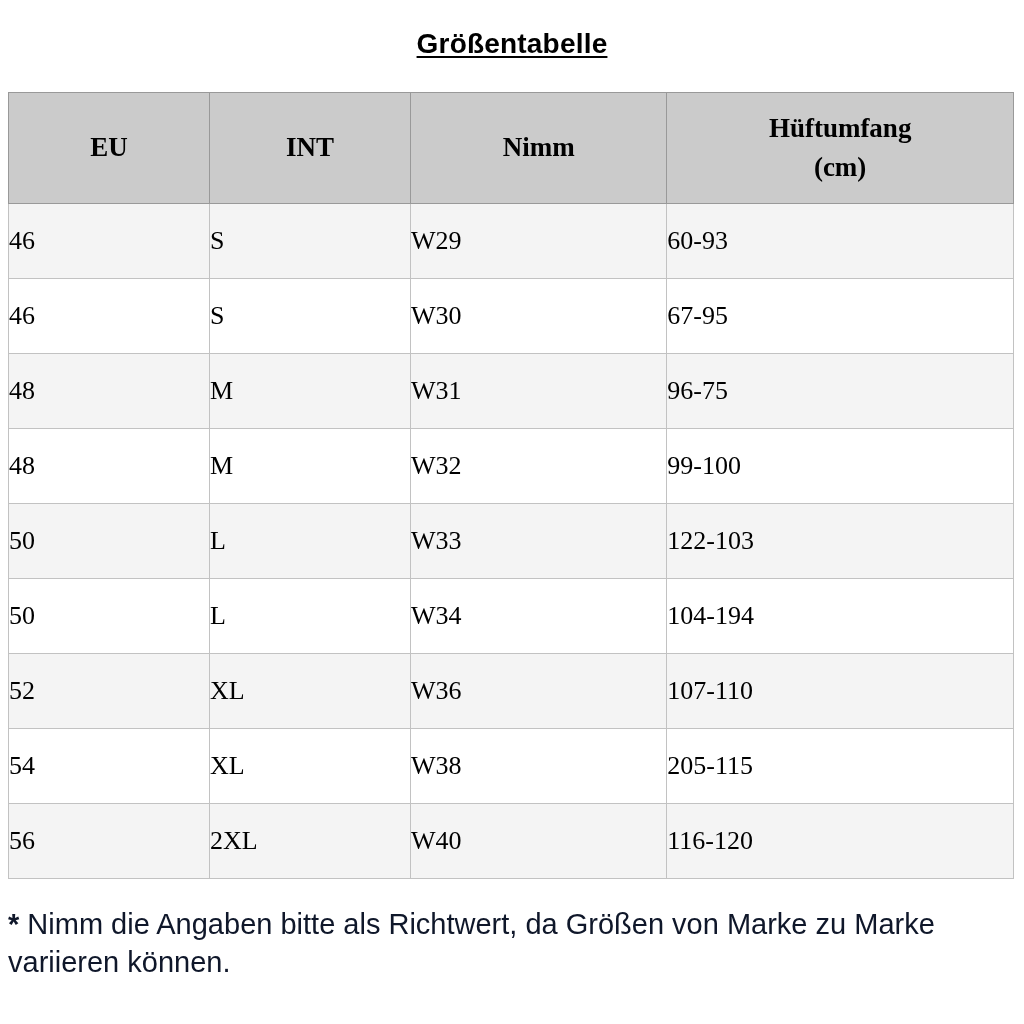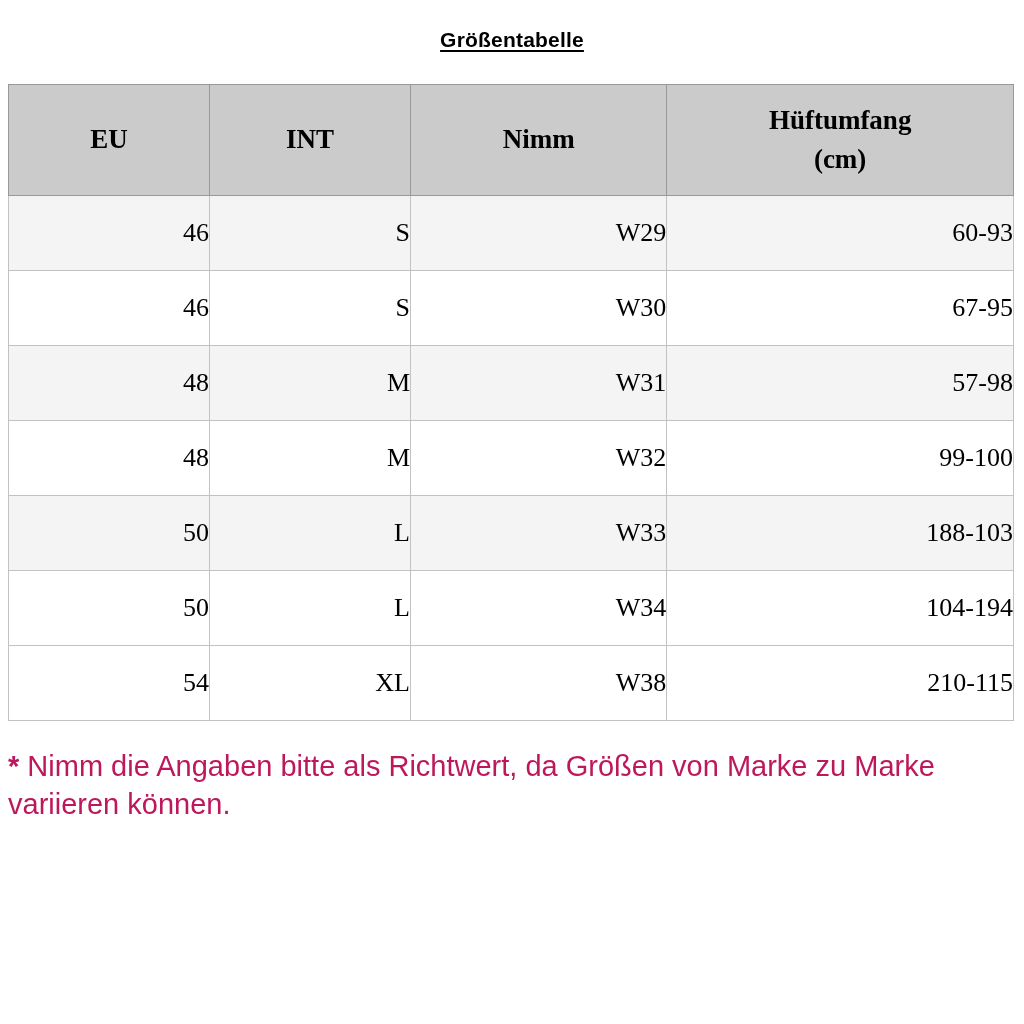--- a/index.html
+++ b/index.html
@@ -12,21 +12,21 @@
   }
   .page {
     width: 1024px;
     height: 1024px;
     padding: 28px 8px 0 8px;
     overflow: hidden;
   }
   .title {
     text-align: center;
     font-family: "Liberation Sans", sans-serif;
-    font-size: 21px;
+    font-size: 28px;
     font-weight: bold;
     text-decoration: underline;
     text-underline-offset: 3px;
     margin-bottom: 22px;
     letter-spacing: 0.2px;
   }
   table.size-table {
     width: 1006px;
     border-collapse: collapse;
     table-layout: fixed;
@@ -43,35 +43,35 @@
     text-align: center;
     vertical-align: middle;
     white-space: pre-line;
     line-height: 1.45;
   }
   table.size-table td {
     height: 75px;
     border: 1px solid var(--cell-border, #c0c0c0);
     font-size: 26px;
     font-weight: normal;
-    text-align: right;
+    text-align: left;
     vertical-align: middle;
   }
   table.size-table tr.odd td  { background: var(--row-odd-bg, #f4f4f4); }
   table.size-table tr.even td { background: var(--row-even-bg, #ffffff); }
   .col-eu    { width: 20.0%; }
   .col-int   { width: 20.0%; }
   .col-jeans { width: 25.5%; }
   .col-hip   { width: 34.5%; }
   .footnote {
     margin-top: 26px;
     max-width: 985px;
     font-size: 29px;
     line-height: 1.32;
-    color: #be185d;
+    color: #0f172a;
   }
   .footnote .marker { font-weight: bold; }
 </style>
 </head>
 <body>
 
 <div class="page">
 
   <div class="title">Größentabelle</div>
 
@@ -101,44 +101,56 @@
         <tr class="even">
           <td>46</td>
           <td>S</td>
           <td>W30</td>
           <td>67-95</td>
         </tr>
         <tr class="odd">
           <td>48</td>
           <td>M</td>
           <td>W31</td>
-          <td>57-98</td>
+          <td>96-75</td>
         </tr>
         <tr class="even">
           <td>48</td>
           <td>M</td>
           <td>W32</td>
           <td>99-100</td>
         </tr>
         <tr class="odd">
           <td>50</td>
           <td>L</td>
           <td>W33</td>
-          <td>188-103</td>
+          <td>122-103</td>
         </tr>
         <tr class="even">
           <td>50</td>
           <td>L</td>
           <td>W34</td>
           <td>104-194</td>
         </tr>
+        <tr class="odd">
+          <td>52</td>
+          <td>XL</td>
+          <td>W36</td>
+          <td>107-110</td>
+        </tr>
         <tr class="even">
           <td>54</td>
           <td>XL</td>
           <td>W38</td>
-          <td>210-115</td>
+          <td>205-115</td>
+        </tr>
+        <tr class="odd">
+          <td>56</td>
+          <td>2XL</td>
+          <td>W40</td>
+          <td>116-120</td>
         </tr>
       </tbody>
   </table>
 
   <p class="footnote"><span class="marker">*</span> <span>Nimm die Angaben bitte als Richtwert, da Größen von Marke zu Marke variieren können.</span></p>
 
 </div>
 
 </body></html>

